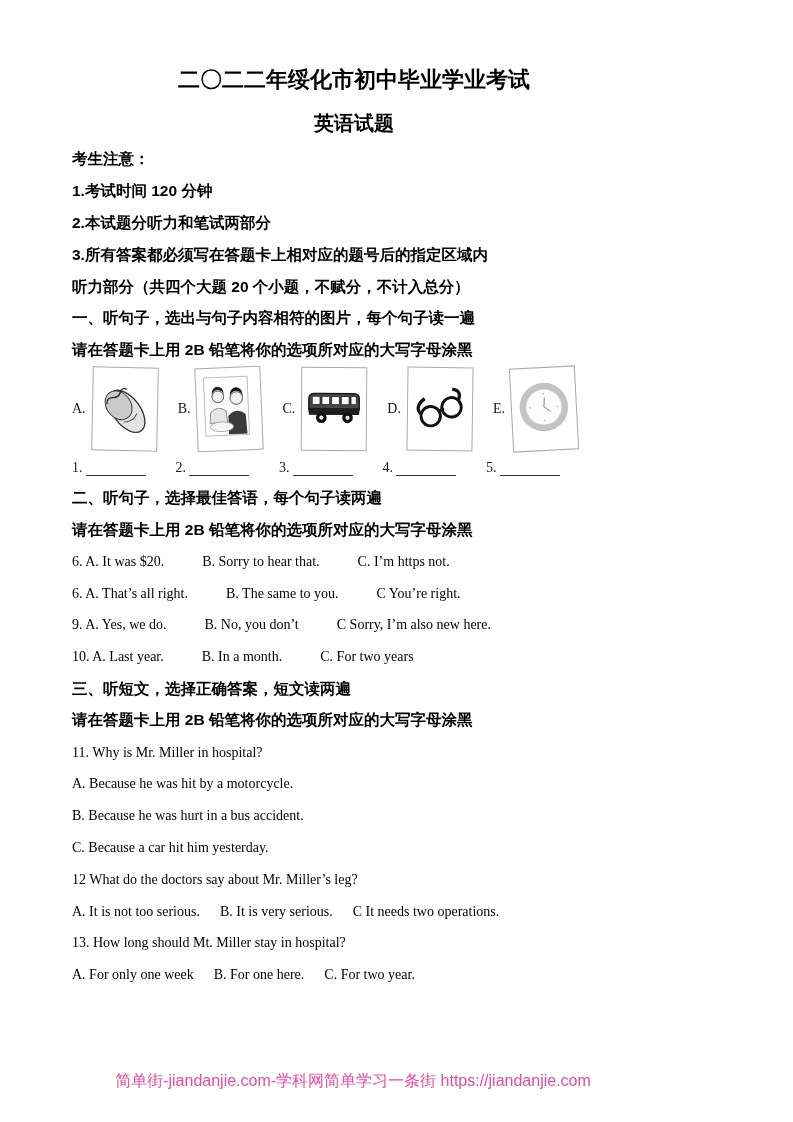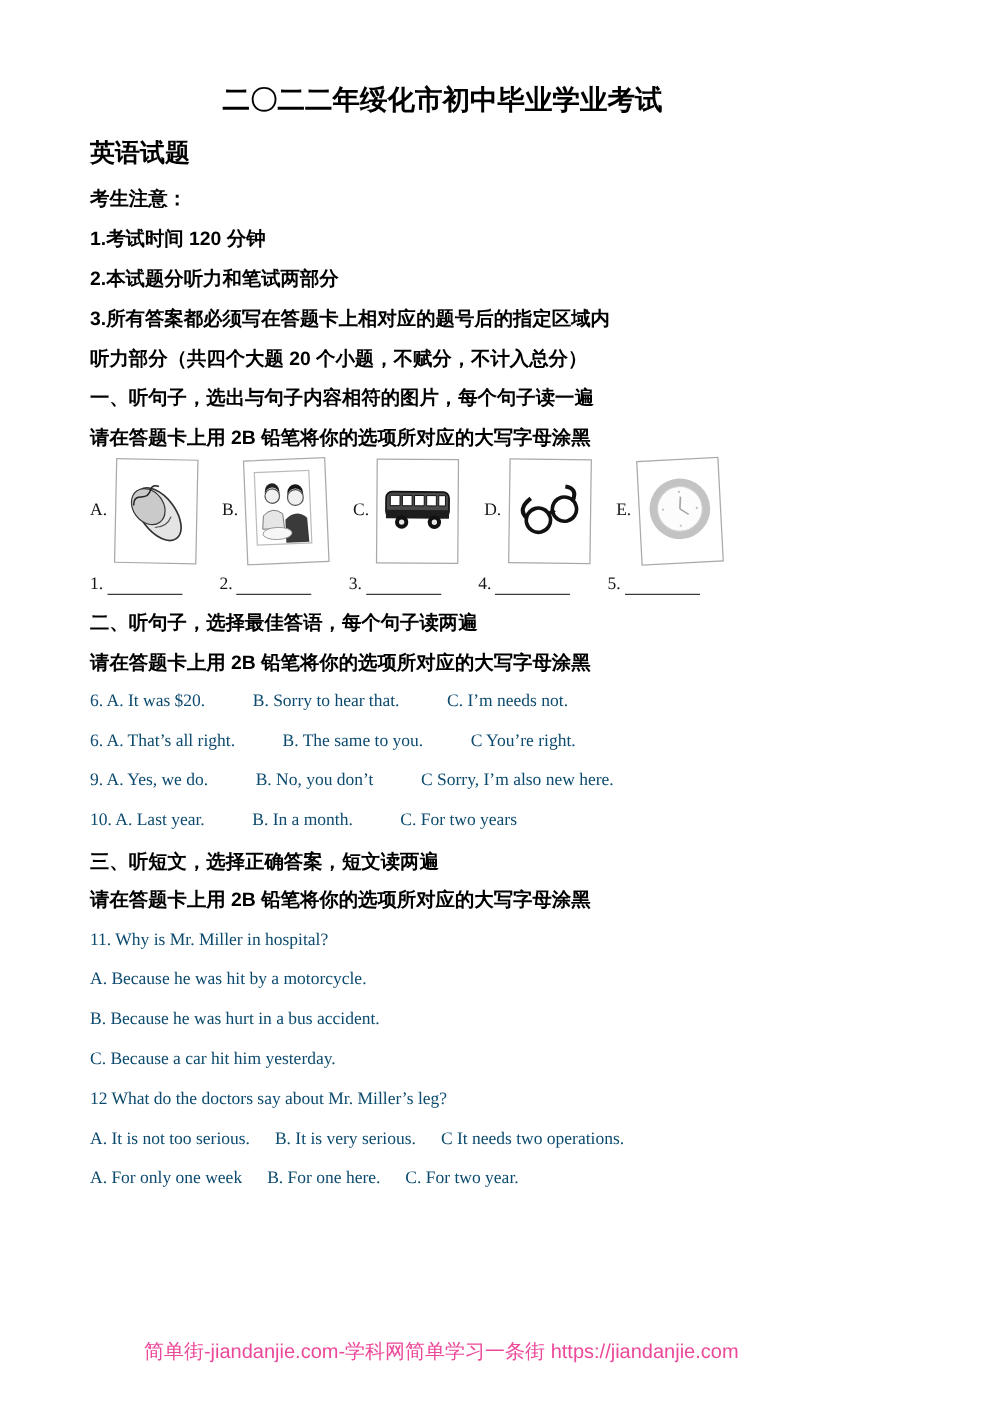--- a/index.html
+++ b/index.html
@@ -12,28 +12,29 @@
     font-family:"Liberation Serif", serif;
     color:#111;
   }
   .content { padding:66px 70px 0 72px; }
   .title {
     text-align:center;
     font-family:"Liberation Sans", sans-serif;
     font-weight:bold; font-size:22px; line-height:28px; color:#000;
   }
   .subtitle {
+    text-align:center;
     font-family:"Liberation Sans", sans-serif;
     font-weight:bold; font-size:20px; line-height:26px; color:#000;
     margin-top:16px;
   }
   .lines { margin-top:8px; }
   .line { height:31.8px; display:flex; align-items:center; white-space:nowrap; }
   .cn { font-family:"Liberation Sans", sans-serif; font-weight:bold; font-size:15.5px; color:#000; }
-  .en { font-family:"Liberation Serif", serif; font-size:14px; color:#0c4a6e; }
+  .en { font-family:"Liberation Serif", serif; font-size:14px; color:#000000; }
   .opts2 { column-gap:38px; }
   .opts3 { column-gap:20px; }
 
   
   .pic-row { height:84px; display:flex; align-items:center; gap:20px; }
   .pic-pair { display:flex; align-items:center; gap:6px; }
   .pic-label { font-family:"Liberation Serif", serif; font-size:14px; color:#161616; }
   .pic-card {
     width:66px; height:84px; background:#fff;
     border:1px solid #a9a9a9;
@@ -175,21 +176,21 @@
             <span class="blankline"></span>
         </div>
       </div>
 
       <div class="line cn">二、听句子，选择最佳答语，每个句子读两遍</div>
       <div class="line cn">请在答题卡上用 2B 铅笔将你的选项所对应的大写字母涂黑</div>
 
       <div class="line en opts2">
         <span>6. A. It was $20.</span>
         <span>B. Sorry to hear that.</span>
-        <span>C. I’m needs not.</span>
+        <span>C. I’m https not.</span>
       </div>
       <div class="line en opts2">
         <span>6. A. That’s all right.</span>
         <span>B. The same to you.</span>
         <span>C You’re right.</span>
       </div>
       <div class="line en opts2">
         <span>9. A. Yes, we do.</span>
         <span>B. No, you don’t</span>
         <span>C Sorry, I’m also new here.</span>
@@ -216,20 +217,23 @@
           <span>C. Because a car hit him yesterday.</span>
         </div>
       <div class="line en">
           <span>12 What do the doctors say about Mr. Miller’s leg?</span>
         </div>
       <div class="line en opts3">
         <span>A. It is not too serious.</span>
         <span>B. It is very serious.</span>
         <span>C It needs two operations.</span>
       </div>
+      <div class="line en">
+          <span>13. How long should Mt. Miller stay in hospital?</span>
+        </div>
       <div class="line en opts3">
         <span>A. For only one week</span>
         <span>B. For one here.</span>
         <span>C. For two year.</span>
       </div>
     </div>
   </div>
 
   <div class="footer">简单街-jiandanjie.com-学科网简单学习一条街 https://jiandanjie.com</div>
 </div>

